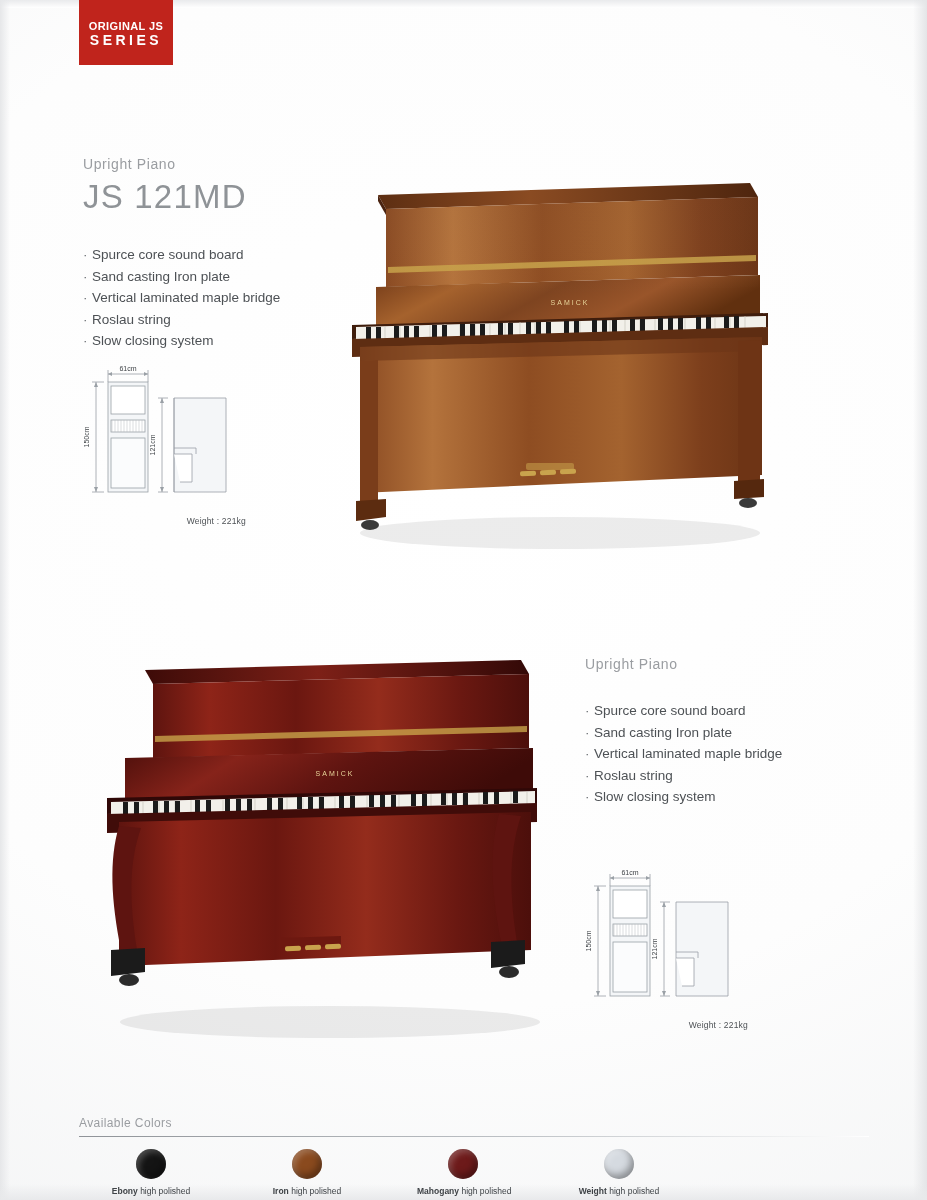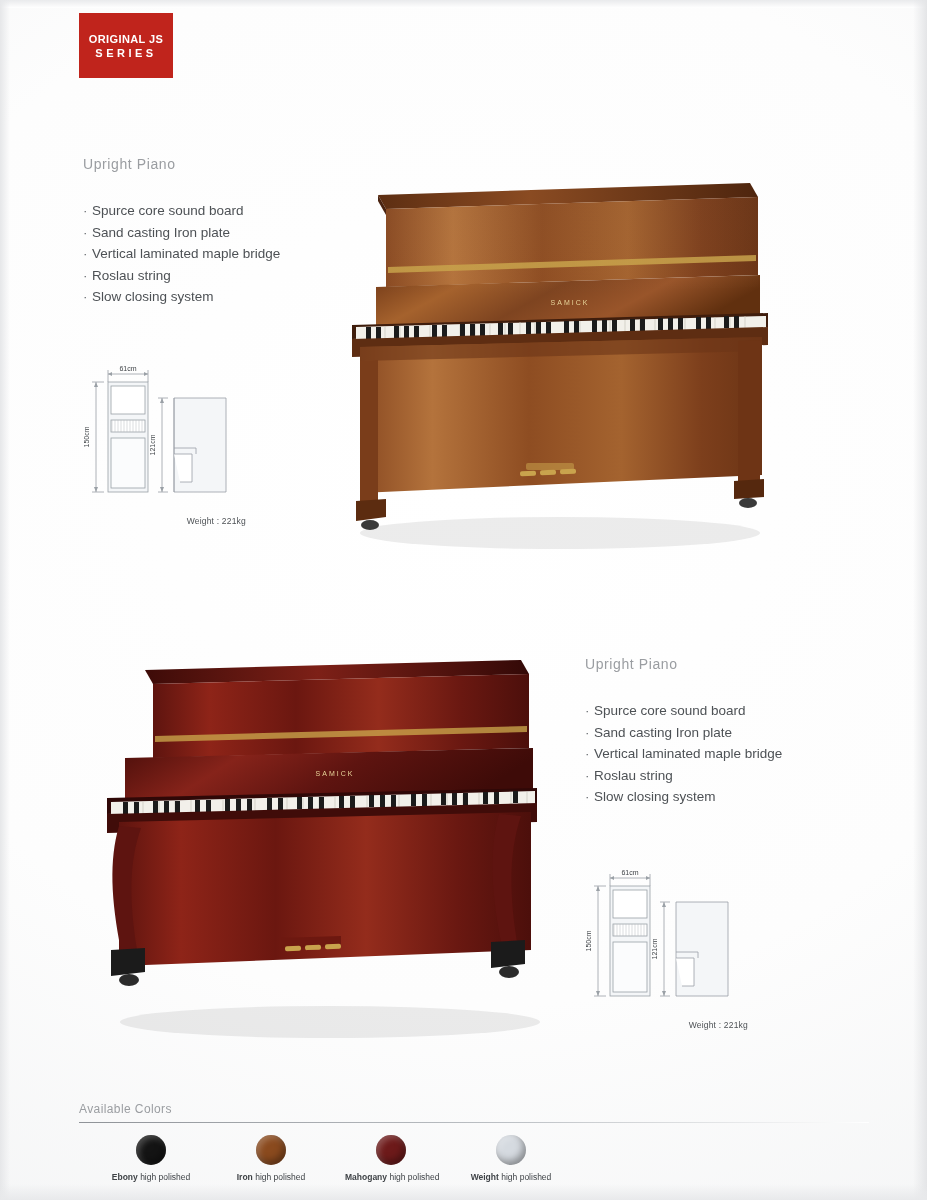--- a/index.html
+++ b/index.html
@@ -17,27 +17,27 @@
       radial-gradient(120% 80% at 50% 40%, #ffffff 0%, #fdfdfd 55%, #f2f3f4 100%);
   }
   
   .edge-top{position:absolute;left:0;top:0;width:100%;height:8px;background:linear-gradient(#e9eaec,#ffffff);}
   .edge-left{position:absolute;left:0;top:0;width:10px;height:100%;background:linear-gradient(90deg,#e6e7e9,rgba(255,255,255,0));}
   .edge-right{position:absolute;right:0;top:0;width:14px;height:100%;background:linear-gradient(270deg,#e4e5e7,rgba(255,255,255,0));}
   .edge-bottom{position:absolute;left:0;bottom:0;width:100%;height:16px;background:linear-gradient(0deg,#e8e9eb,rgba(255,255,255,0));}
 
   
   .badge{
-    position:absolute;left:79px;top:13px;width:94px;height:65px;
+    position:absolute;left:79px;top:0;width:94px;height:65px;
     background:#c0241c;
     display:flex;flex-direction:column;align-items:center;justify-content:center;
     color:#fff;
   }
   .badge .l1{font-size:11px;font-weight:bold;letter-spacing:.4px;line-height:14px;}
-  .badge .l2{font-size:11px;font-weight:bold;letter-spacing:3.5px;line-height:14px;}
+  .badge .l2{font-size:14px;font-weight:bold;letter-spacing:3.5px;line-height:14px;}
 
   
   .model{position:absolute;}
   .kicker{
     font-size:14px;color:#9a9da1;letter-spacing:.6px;font-weight:normal;
   }
   .model-name{
     font-size:33px;color:#8f9397;letter-spacing:1.2px;margin-top:6px;font-weight:normal;
     font-family:"Liberation Sans", sans-serif;
   }
@@ -54,28 +54,28 @@
   .spec svg{display:block;}
   .weight{
     font-size:8.5px;color:#4d5155;text-align:right;margin-top:4px;letter-spacing:.2px;
   }
 
   
   .piano-wrap{position:absolute;}
 
   
   .colors{
-    position:absolute;left:79px;bottom:18px;width:790px;
+    position:absolute;left:79px;bottom:4px;width:790px;
   }
   .colors .title{font-size:12px;color:#9a9da1;letter-spacing:.4px;}
   .colors .rule{
     height:1px;margin-top:6px;
     background:linear-gradient(90deg,#8f9398 0%, #bdc1c5 55%, #ffffff 100%);
   }
-  .swatches{display:flex;gap:28px;margin-top:12px;padding-left:26px;}
+  .swatches{display:flex;gap:64px;margin-top:12px;padding-left:26px;}
   .sw{width:92px;text-align:center;}
   .sw .circle{
     width:30px;height:30px;border-radius:50%;margin:0 auto 7px auto;
     box-shadow:inset -3px -4px 7px rgba(0,0,0,.35), inset 3px 3px 6px rgba(255,255,255,.25);
   }
   .sw .cap{font-size:8.5px;color:#3f4347;white-space:nowrap;}
   .sw .cap b{font-weight:bold;}
 </style>
 </head>
 <body>
@@ -86,20 +86,21 @@
   <div class="edge-right"></div>
   <div class="edge-bottom"></div>
 
   <div class="badge">
     <div class="l1">ORIGINAL JS</div>
     <div class="l2">SERIES</div>
   </div>
 
   <div class="model" style="left:83px;top:156px;width:330px;">
     <div class="kicker">Upright Piano</div>
+    <div class="model-name">JS 121MD</div>
     <ul class="feature-list" style="margin-top:28px;">
       <li><span class="dot">·</span><span>Spurce core sound board</span></li>
       <li><span class="dot">·</span><span>Sand casting Iron plate</span></li>
       <li><span class="dot">·</span><span>Vertical laminated maple bridge</span></li>
       <li><span class="dot">·</span><span>Roslau string</span></li>
       <li><span class="dot">·</span><span>Slow closing system</span></li>
     </ul>
   </div>
 
   <div class="spec" style="left:76px;top:362px;width:170px;">

